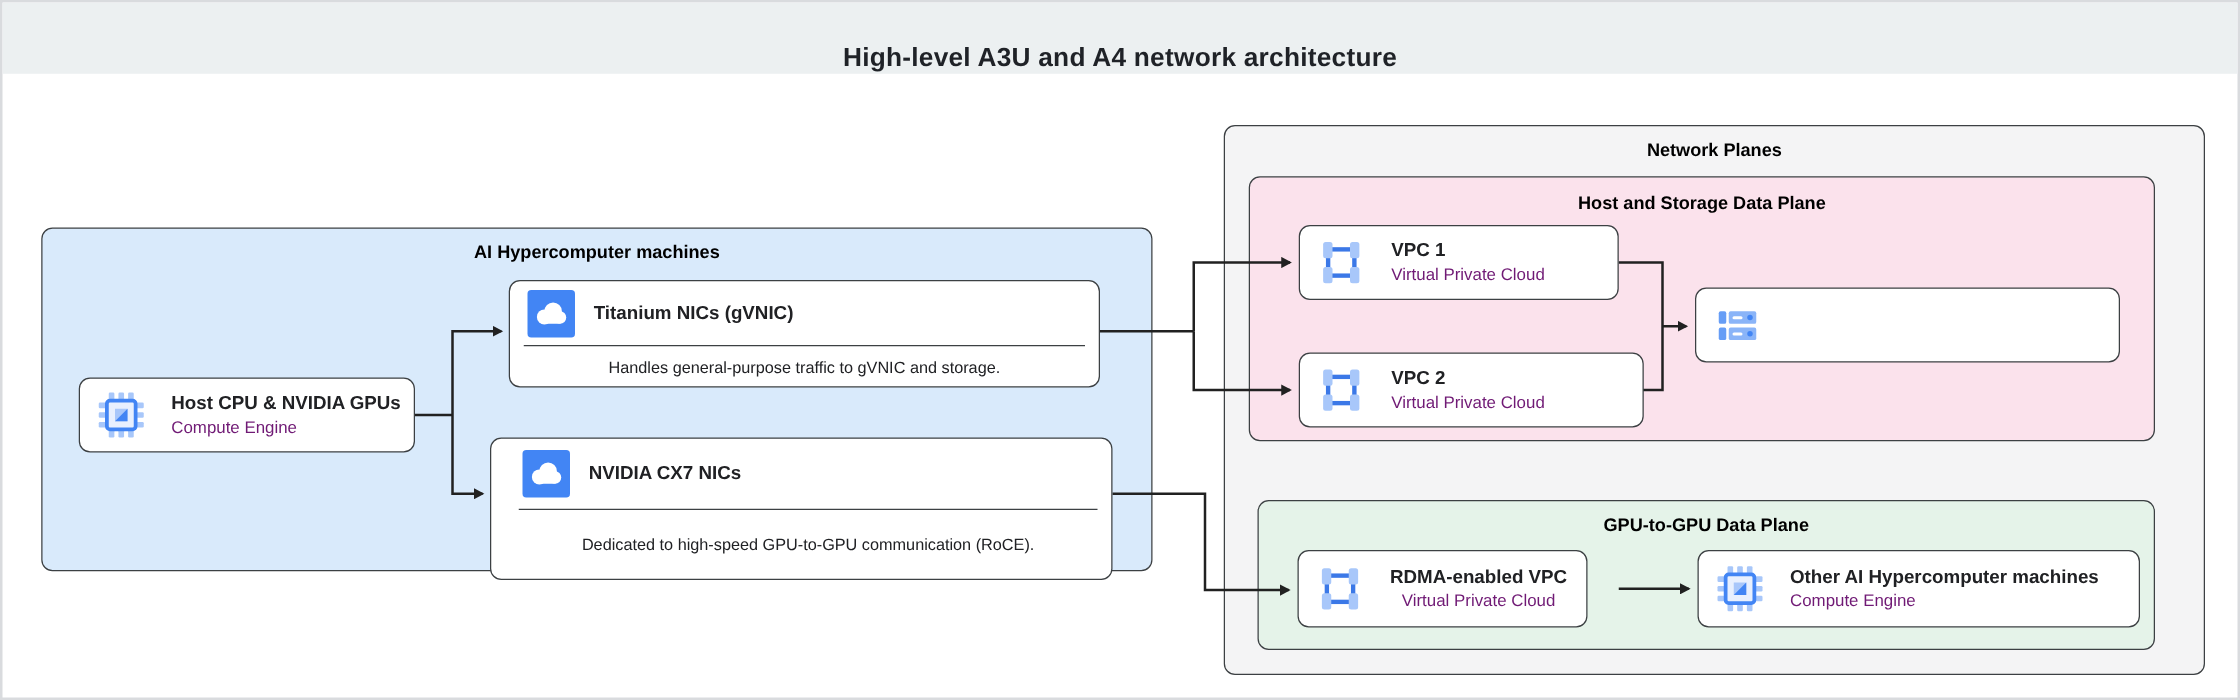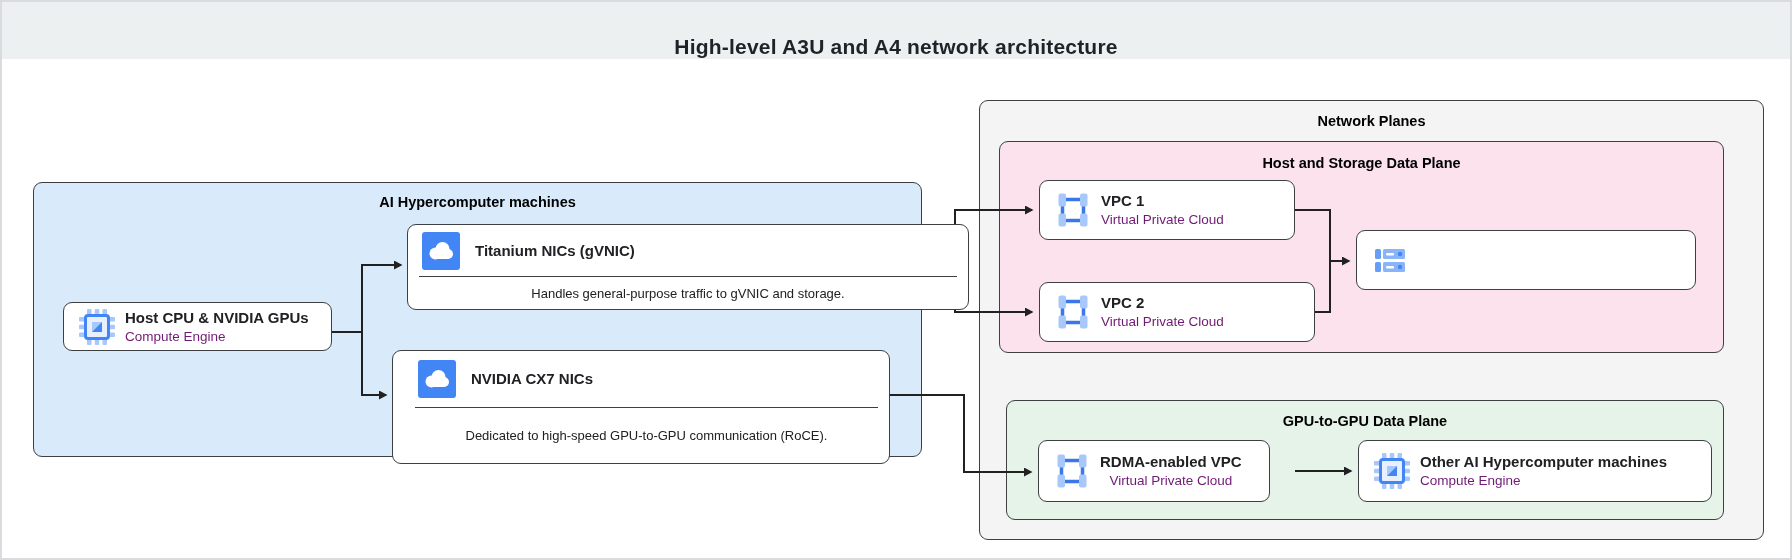--- a/index.html
+++ b/index.html
@@ -62,51 +62,51 @@
   
   .card {
     position: absolute;
     background: #ffffff;
     border: 1.6px solid #3c4043;
     border-radius: 9px;
   }
   .card.simple {
     display: flex;
     align-items: center;
-    gap: 8px;
+    gap: 20px;
     padding: 0 13px;
   }
   .card .texts { display: flex; flex-direction: column; justify-content: center; }
   .card-title {
     font-size: 15px;
     font-weight: 700;
     color: #202124;
     line-height: 20px;
     white-space: nowrap;
   }
   .card-sub {
     font-size: 13.5px;
     font-weight: 400;
     color: #701a75;
     line-height: 18px;
     white-space: nowrap;
   }
   .icon { width: 40px; height: 40px; flex: 0 0 40px; display: block; }
   .icon svg { display: block; width: 40px; height: 40px; }
 
-  .card-hostcpu { left: 61px;  top: 300px; width: 269px; height: 49px; }
+  .card-hostcpu { left: 61px;  top: 300px; width: 269px; height: 60px; }
   .card-vpc1    { left: 1037px;top: 178px; width: 256px; height: 60px; }
   .card-vpc2    { left: 1037px;top: 280px; width: 276px; height: 60px; }
   .card-storage { left: 1354px;top: 228px; width: 340px; height: 60px; }
   .card-rdma    { left: 1036px;top: 438px; width: 232px; height: 62px; text-align: center; }
   .card-otherai { left: 1356px;top: 438px; width: 354px; height: 62px; }
 
   
   .card.nic { display: flex; flex-direction: column; }
-  .card-titanium { left: 405px; top: 222px; width: 562px; height: 86px; }
+  .card-titanium { left: 405px; top: 222px; width: 473px; height: 86px; }
   .card-cx7      { left: 390px; top: 348px; width: 498px; height: 114px; padding-left: 11px; }
   .nic-head {
     flex: 0 0 51px;
     display: flex;
     align-items: center;
     gap: 14px;
     padding: 0 13px;
   }
   .card-cx7 .nic-head { flex: 0 0 56px; }
   .nic-divider {

